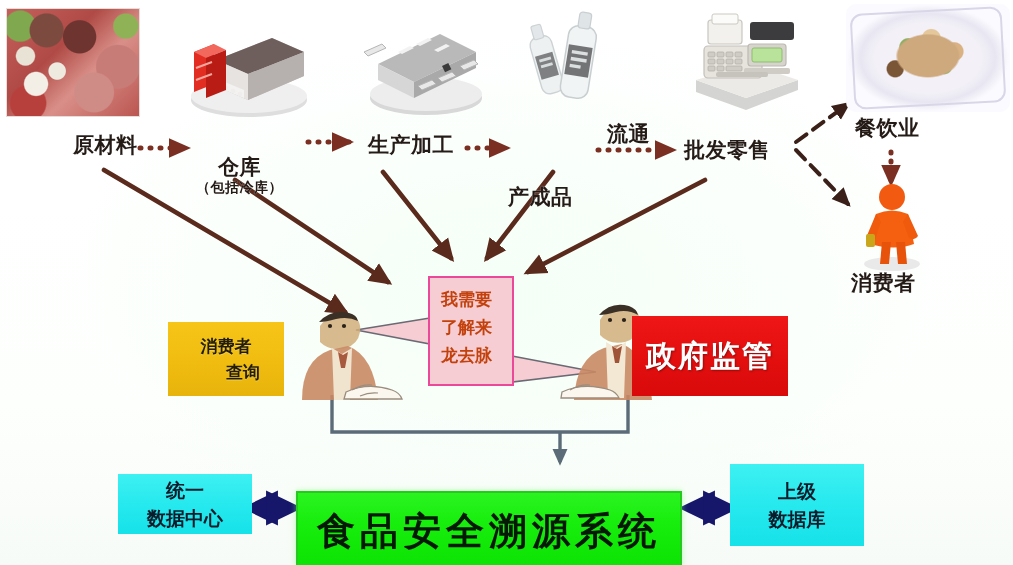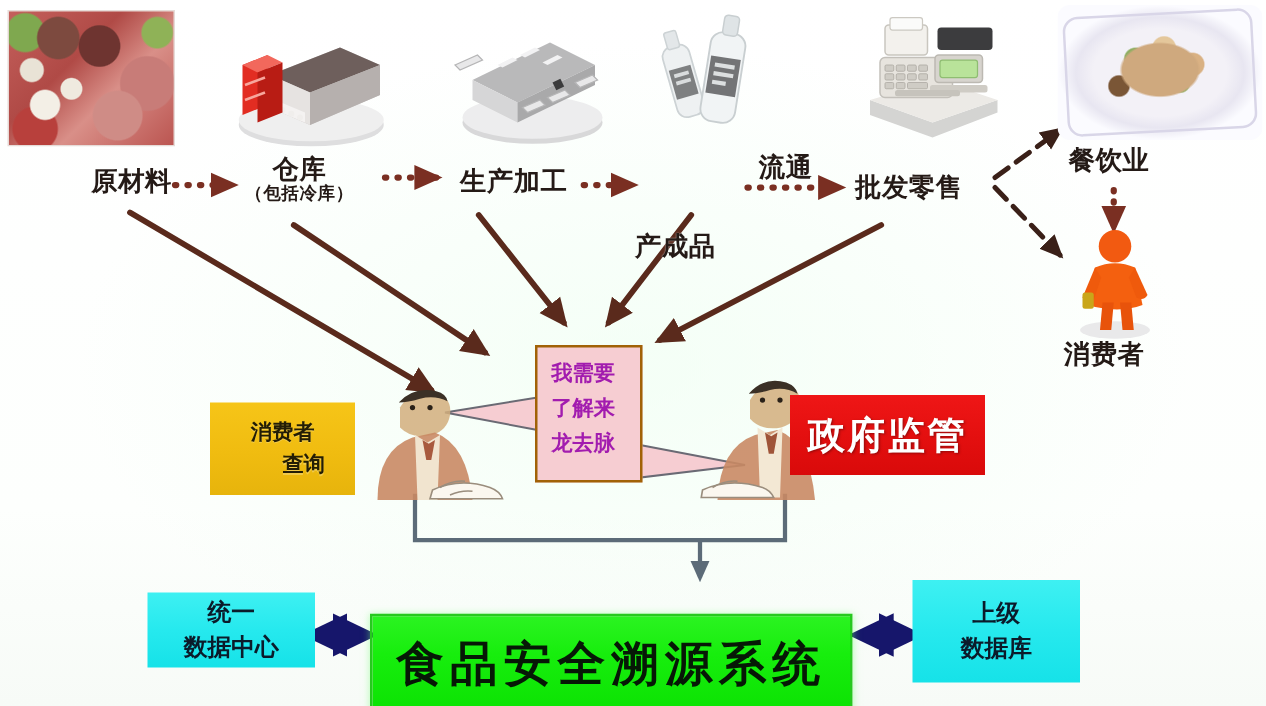--- a/index.html
+++ b/index.html
@@ -31,21 +31,21 @@
   .lbl{
     position:absolute;
     color:#241a16;
     font-weight:700;
     line-height:1.12;
     white-space:nowrap;
     z-index:6;
     text-shadow:0 0 1px rgba(255,255,255,.85);
   }
   .lbl.stage{ font-size:21px; letter-spacing:.5px; }
-  .lbl.two{ text-align:center; }
+  .lbl.two{ text-align:center;margin-top:32px; }
 
   
   .tile{position:absolute;z-index:3;overflow:hidden;}
 
   .photo-food{
     border:1px solid #e6dcd8;
     background:
       radial-gradient(circle at 22% 70%, #f3efe6 0 9%, rgba(243,239,230,0) 10%),
       radial-gradient(circle at 38% 58%, #efeadf 0 8%, rgba(239,234,223,0) 9%),
       radial-gradient(circle at 14% 44%, #e9e3d6 0 7%, rgba(233,227,214,0) 8%),
@@ -115,22 +115,22 @@
   .box-cyan{
     background:linear-gradient(180deg,#3ef0f2 0%,#26e9ee 50%,#16e2e8 100%);
     color:#0b1b2a;
     font-size:19px;
     line-height:1.5;
     font-weight:700;
   }
   .bubble{
     position:absolute;
     background:#f6cdd2;
-    border:2px solid #a16207;
-    color:#a21caf;
+    border:2px solid #ec4899;
+    color:#c2410c;
     font-size:17px;
     font-weight:700;
     line-height:1.65;
     padding:7px 9px 7px 11px;
     box-sizing:border-box;
     z-index:6;
     text-align:left;
   }
 </style>
 </head>
@@ -326,21 +326,21 @@
     <circle cx="68" cy="32" r="2.1" fill="#2a2118"></circle>
   </svg>
 
   <div class="box box-yellow" style="left:168px;top:322px;width:116px;height:74px;">
     <div>
       <div>消费者</div>
       <div style="padding-left:34px">查询</div>
     </div>
   </div>
 
-  <div class="box box-red" style="left:632px;top:316px;width:156px;height:64px;">
+  <div class="box box-red" style="left:632px;top:316px;width:156px;height:80px;">
     <span>政府监管</span>
   </div>
 
   <div class="bubble" style="left:428px;top:276px;width:86px;height:110px;">
     <div>我需要</div>
     <div>了解来</div>
     <div>龙去脉</div>
   </div>
 
   <div class="box box-cyan" style="left:118px;top:474px;width:134px;height:60px;">

